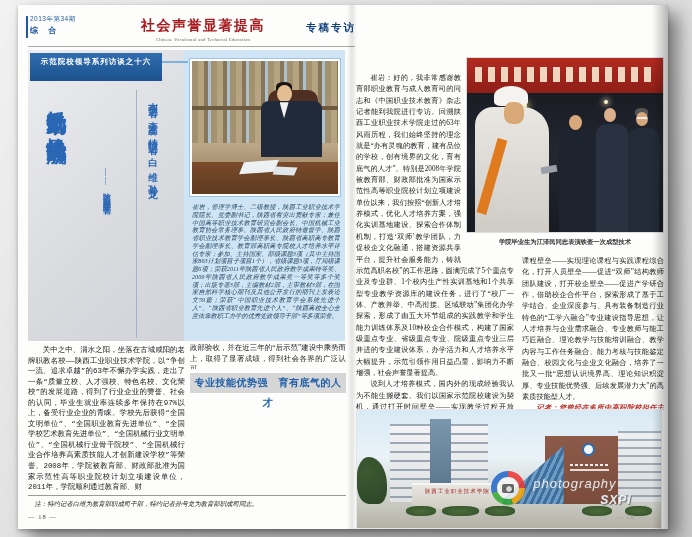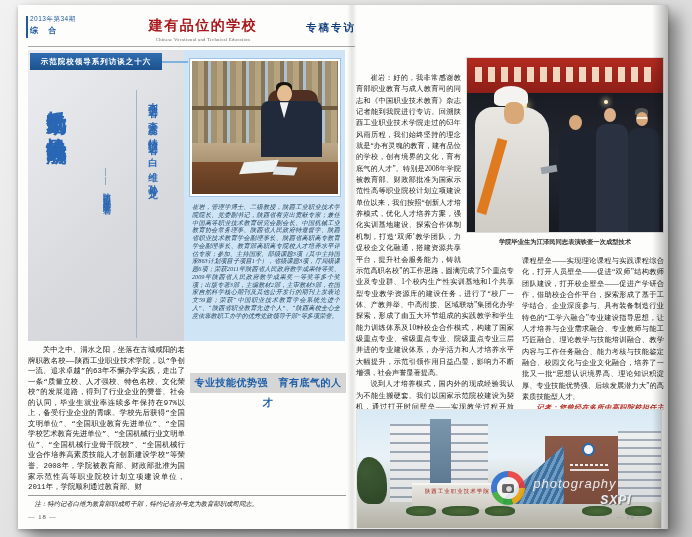--- a/index.html
+++ b/index.html
@@ -32,21 +32,21 @@
   .journal-title { font-size:14px; font-weight:bold; color:#a8181c; letter-spacing:1.5px; font-family:"Liberation Sans",sans-serif; }
   .journal-sub { font-size:4.6px; color:#666; letter-spacing:.3px; margin-top:2px; }
   .column-tag { position:absolute; left:288px; top:16px; font-size:10.5px; font-weight:bold; color:#13407e; letter-spacing:2px; font-family:"Liberation Sans",sans-serif; }
   .mast-rule { position:absolute; left:10px; top:41px; width:327px; height:1px; background:#a9a9a9; }
 
   
   .feature { position:absolute; left:10px; top:45px; width:317px; height:291px; }
   .feature-left { position:absolute; left:0; top:0; width:156px; height:100%;
     background:linear-gradient(135deg,#ecedf1 0%,#d9dade 60%,#d2d3d9 100%); }
   .feature-right { position:absolute; left:156px; top:0; width:161px; height:100%; background:#cfe5f6; }
-  .series-box { position:absolute; left:2px; top:3px; width:132px; height:17px;
+  .series-box { position:absolute; left:2px; top:3px; width:132px; height:28px;
     background:linear-gradient(#306db1,#1c528d); color:#fff; font-size:7.5px; font-weight:bold;
     text-align:center; line-height:17px; letter-spacing:1px; font-family:"Liberation Sans",sans-serif; }
   .series-line { position:absolute; left:134px; top:11px; width:26px; height:2px; background:#7fb3dd; }
   .headline-v { position:absolute; left:16px; top:44px; height:242px; writing-mode:vertical-rl;
     font-size:20px; font-weight:bold; color:#2a67b4; letter-spacing:1px; font-family:"Liberation Sans",sans-serif; }
   .subtitle-v { position:absolute; left:72px; top:118px; height:168px; writing-mode:vertical-rl;
     font-size:8px; color:#2a67b4; letter-spacing:1px; }
   .feature-divider { position:absolute; left:108px; top:40px; width:1px; height:248px; background:#9fb6c9; }
   .byline-v { position:absolute; left:118px; top:44px; height:246px; writing-mode:vertical-rl;
     font-size:9.5px; font-weight:bold; color:#2a67b4; letter-spacing:2px; }
@@ -166,21 +166,21 @@
 <body>
 
 <div class="spread">
 
   <div class="issue">
     <div class="issue-bar"></div>
     <div class="issue-no">2013年第34期</div>
     <div class="issue-cat">综 合</div>
   </div>
   <div class="masthead-center">
-    <div class="journal-title">建有品位的学校</div>
+    <div class="journal-title">社会声誉显著提高</div>
     <div class="journal-sub">Chinese Vocational and Technical Education</div>
   </div>
   <div class="column-tag">专稿专访</div>
   <div class="mast-rule"></div>
 
   <div class="feature">
     <div class="feature-left"></div>
     <div class="feature-right"></div>
     <div class="series-box">示范院校领导系列访谈之十六</div>
     <div class="series-line"></div>
@@ -200,20 +200,21 @@
       <div class="p-desk"></div>
       <div class="p-paper"></div>
       <div class="p-paper2"></div>
     </div>
     <div class="portrait-caption">崔岩，管理学博士、二级教授，陕西工业职业技术学院院长、党委副书记，陕西省有突出贡献专家；兼任中国高等职业技术教育研究会副会长、中国机械工业教育协会常务理事、陕西省人民政府特邀督学、陕西省职业技术教育学会副理事长、陕西省高职高专教育学会副理事长、教育部高职高专院校人才培养水平评估专家；参加、主持国家、部级课题3项（其中主持国家863计划项目子项目1个），省级课题3项，厅局级课题6项；荣获2011年陕西省人民政府教学成果特等奖、2009年陕西省人民政府教学成果奖一等奖等多个奖项；出版专著3部，主编教材2部，主审教材3部，在国家自然科学核心期刊及其他公开发行的期刊上发表论文59篇；荣获“中国职业技术教育学会系统先进个人”、“陕西省职业教育先进个人”、“陕西高校全心全意依靠教职工办学的优秀党政领导干部”等多项荣誉。</div>
   </div>
 
   <div class="lcol1">
     <p>关中之中、渭水之阳，坐落在古城咸阳的老牌职教名校——陕西工业职业技术学院，以“争创一流、追求卓越”的63年不懈办学实践，走出了一条“质量立校、人才强校、特色名校、文化荣校”的发展道路，得到了行业企业的赞誉、社会的认同，毕业生就业率连续多年保持在97%以上，备受行业企业的青睐。学校先后获得“全国文明单位”、“全国职业教育先进单位”、“全国学校艺术教育先进单位”、“全国机械行业文明单位”、“全国机械行业骨干院校”、“全国机械行业合作培养高素质技能人才创新建设学校”等荣誉。2008年，学院被教育部、财政部批准为国家示范性高等职业院校计划立项建设单位，2011年，学院顺利通过教育部、财</p>
   </div>
+  <div class="lcol2-intro">政部验收，并在近三年的“后示范”建设中乘势而上，取得了显著成绩，得到社会各界的广泛认可。</div>
   <div class="section-heading">专业技能优势强　育有底气的人才</div>
   <div class="foot-rule"></div>
   <div class="footnote">注：特约记者白维为教育部职成司干部，特约记者孙号龙为教育部职成司同志。</div>
   <div class="pagenum-left">— 18 —</div>
 
   <div class="rcol1">
     <div class="wrap-spacer"></div>
     <p>崔岩：好的，我非常感谢教育部职业教育与成人教育司的同志和《中国职业技术教育》杂志记者能到我院进行专访。回溯陕西工业职业技术学院走过的63年风雨历程，我们始终坚持的理念就是“办有灵魂的教育，建有品位的学校，创有境界的文化，育有底气的人才”。特别是2008年学院被教育部、财政部批准为国家示范性高等职业院校计划立项建设单位以来，我们按照“创新人才培养模式，优化人才培养方案，强化实训基地建设、探索合作体制机制，打造‘双师’教学团队，力促校企文化融通，搭建资源共享平台，提升社会服务能力，铸就示范高职名校”的工作思路，圆满完成了5个重点专业及专业群、1个校内生产性实训基地和1个共享型专业教学资源库的建设任务，进行了“校厂一体、产教并举、中高衔接、区域联动”集团化办学探索，形成了由五大环节组成的实践教学和学生能力训练体系及10种校企合作模式，构建了国家级重点专业、省级重点专业、院级重点专业三层并进的专业建设体系，办学活力和人才培养水平大幅提升，示范引领作用日益凸显，影响力不断增强，社会声誉显著提高。</p>
     <p>说到人才培养模式，国内外的现成经验我认为不能生搬硬套。我们以国家示范院校建设为契机，通过打开时间壁垒——实现教学过程开放性，打开空间壁垒——实现“教、学、做”一体化，打开</p>
   </div>

